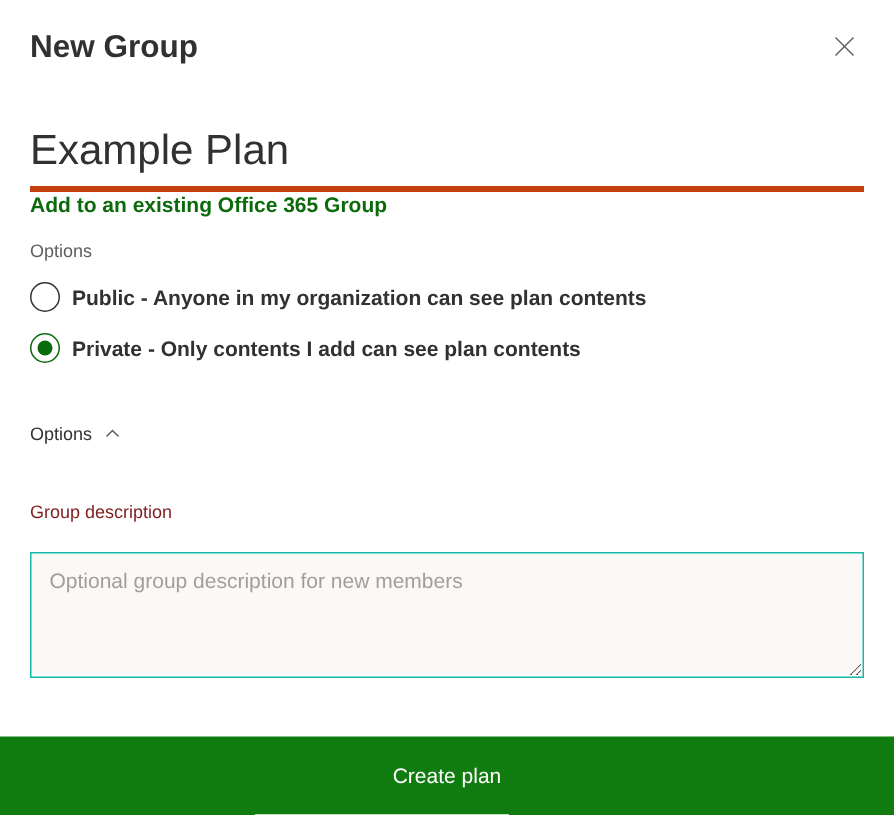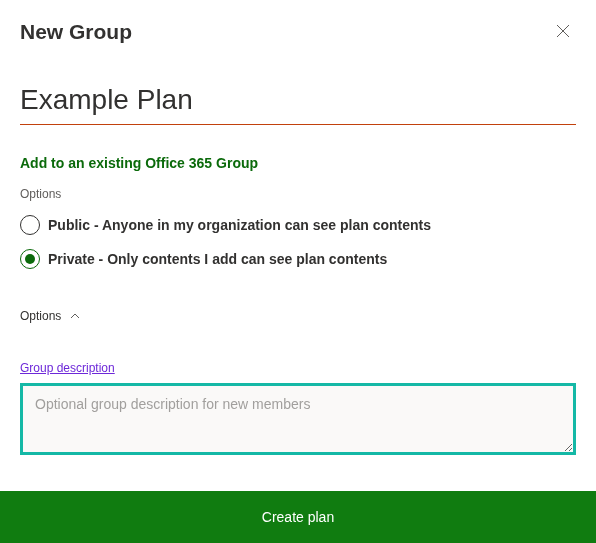--- a/index.html
+++ b/index.html
@@ -43,27 +43,26 @@
       color: #605e5c;
     }
     .close-btn svg {
       width: 14px;
       height: 14px;
       stroke: currentColor;
     }
     .plan-name-input {
       width: 100%;
       border: none;
-      border-bottom: 1px solid #c2410c;
+      border-bottom: 4px solid #c2410c;
       font-size: 28px;
       font-weight: 400;
       color: #323130;
       padding: 4px 0 8px 0;
       outline: none;
-      margin-bottom: 30px;
       background: transparent;
     }
     .group-link {
       color: #0b6a0b;
       font-size: 14px;
       font-weight: 600;
       text-decoration: none;
       cursor: pointer;
       display: inline-block;
       margin-bottom: 16px;
@@ -125,29 +124,28 @@
       margin-right: 8px;
     }
     .chevron {
       width: 12px;
       height: 12px;
       stroke: #605e5c;
       fill: none;
     }
     .desc-label {
       font-size: 12px;
-      color: #6d28d9;
-      margin-bottom: 8px;
+      color: #7f1d1d;
+      margin-bottom: 20px;
       display: block;
-      text-decoration: underline;
     }
     .desc-textarea {
       width: 100%;
-      height: 72px;
-      border: 3px solid #14b8a6;
+      height: 84px;
+      border: 1px solid #14b8a6;
       background: #faf9f8;
       padding: 10px 12px;
       font-size: 14px;
       color: #323130;
       font-family: inherit;
       resize: both;
       outline: none;
       margin-bottom: 30px;
     }
     .desc-textarea::placeholder {

